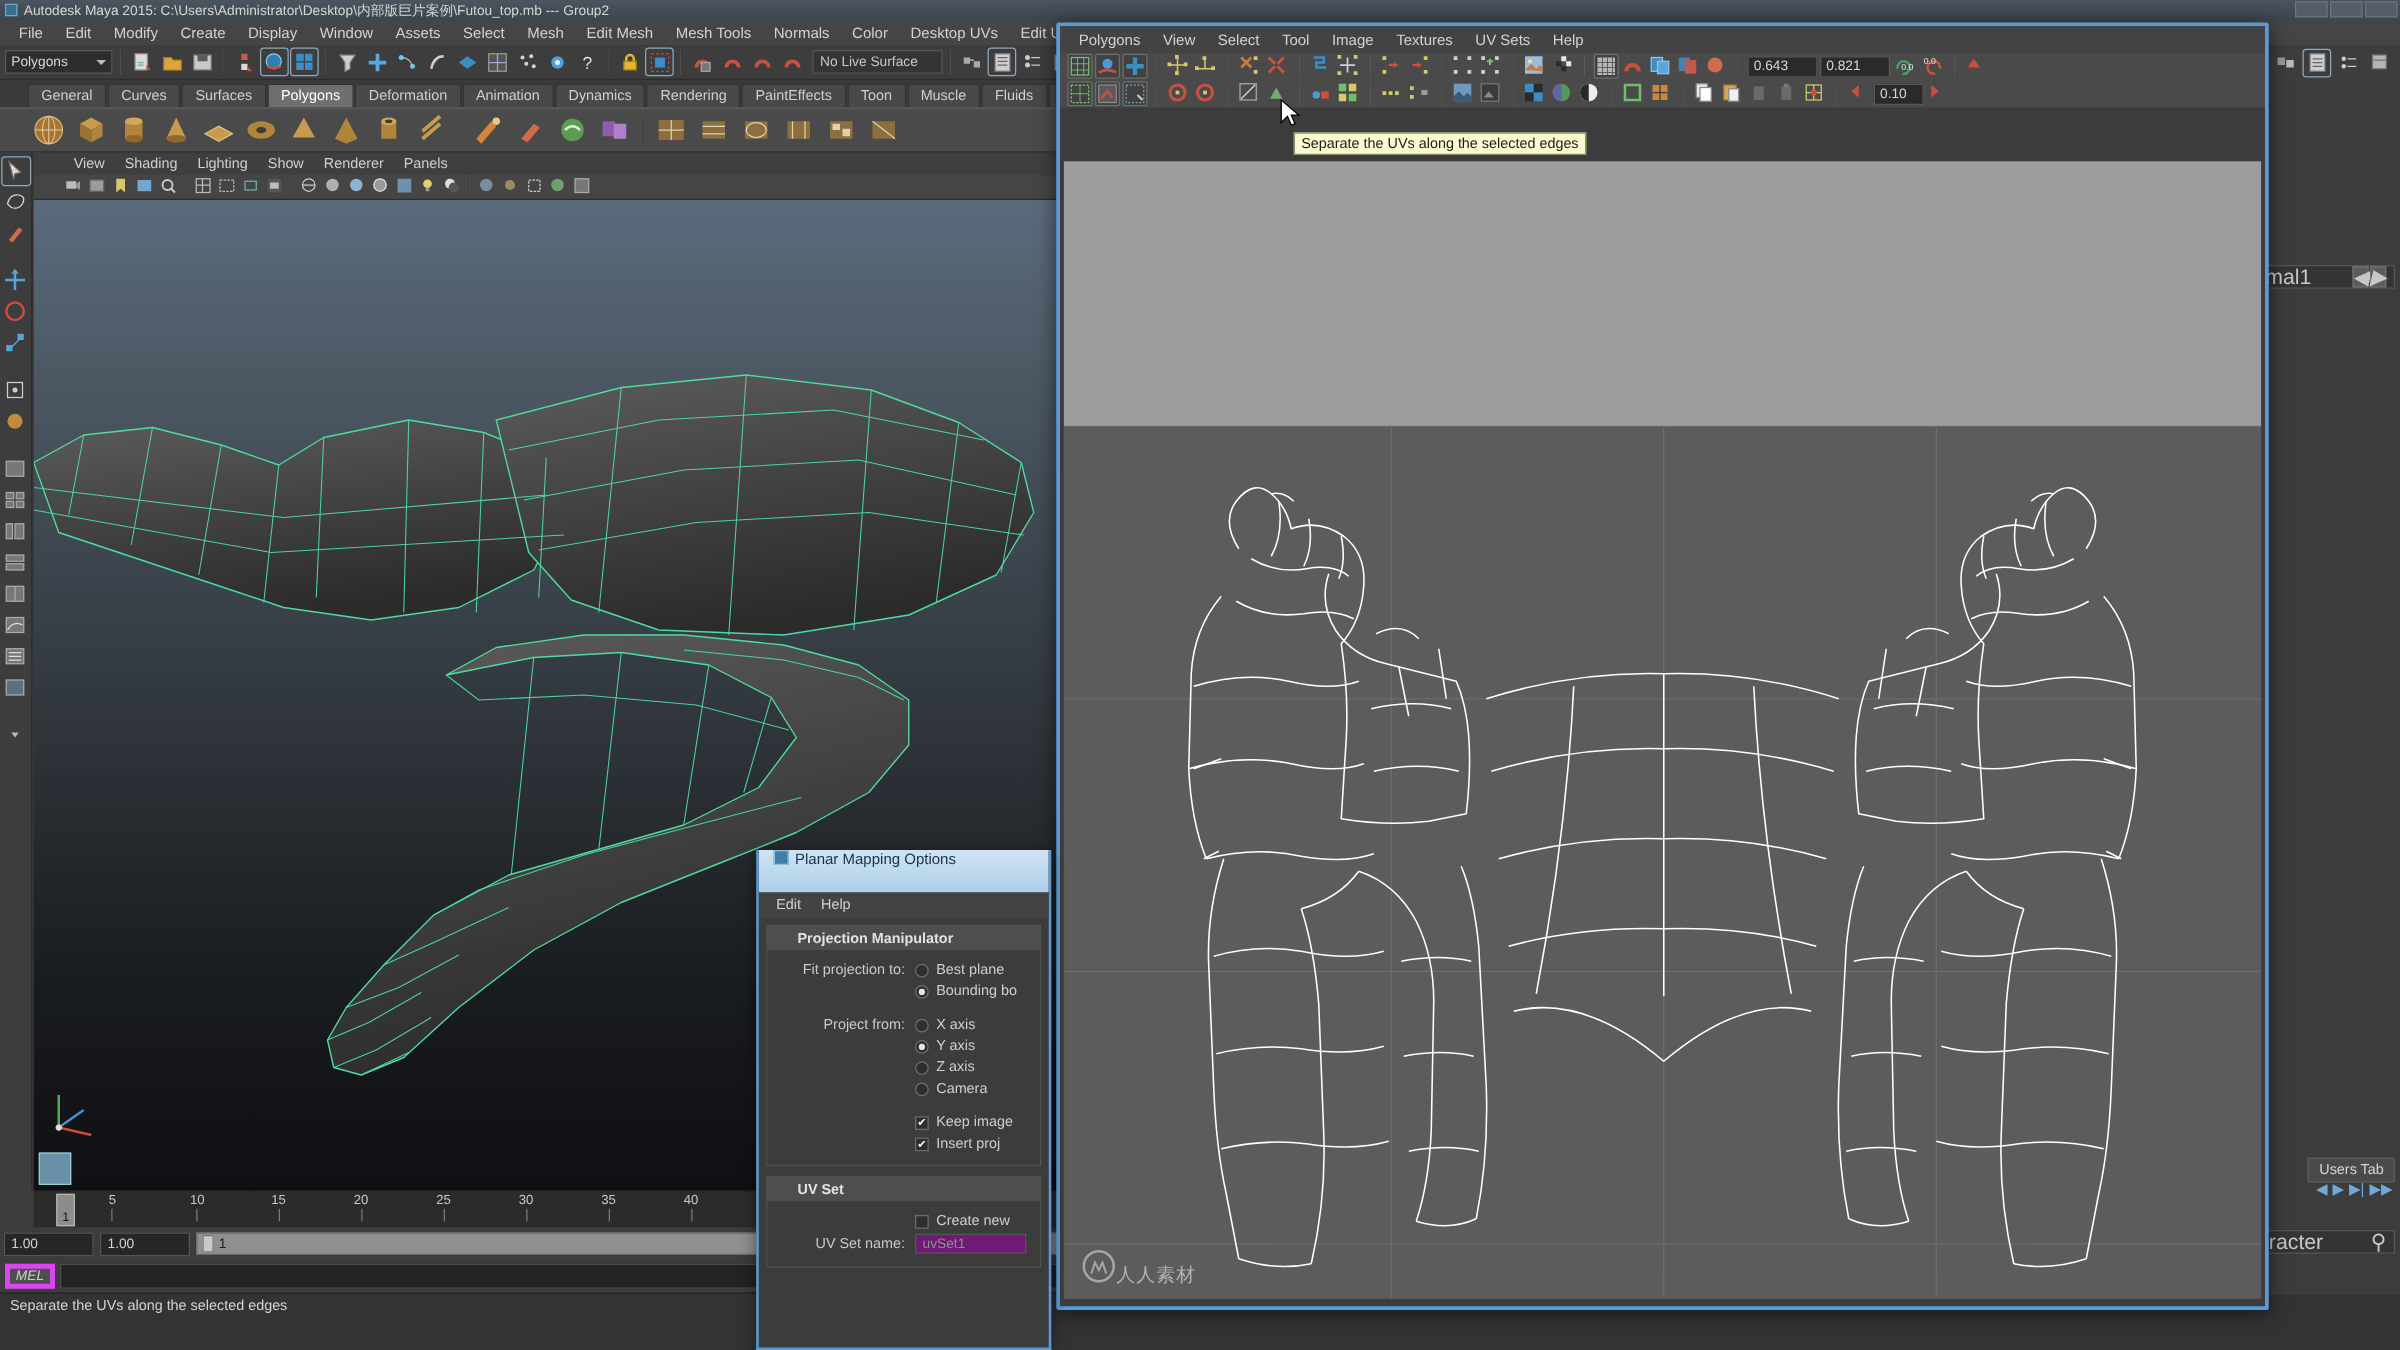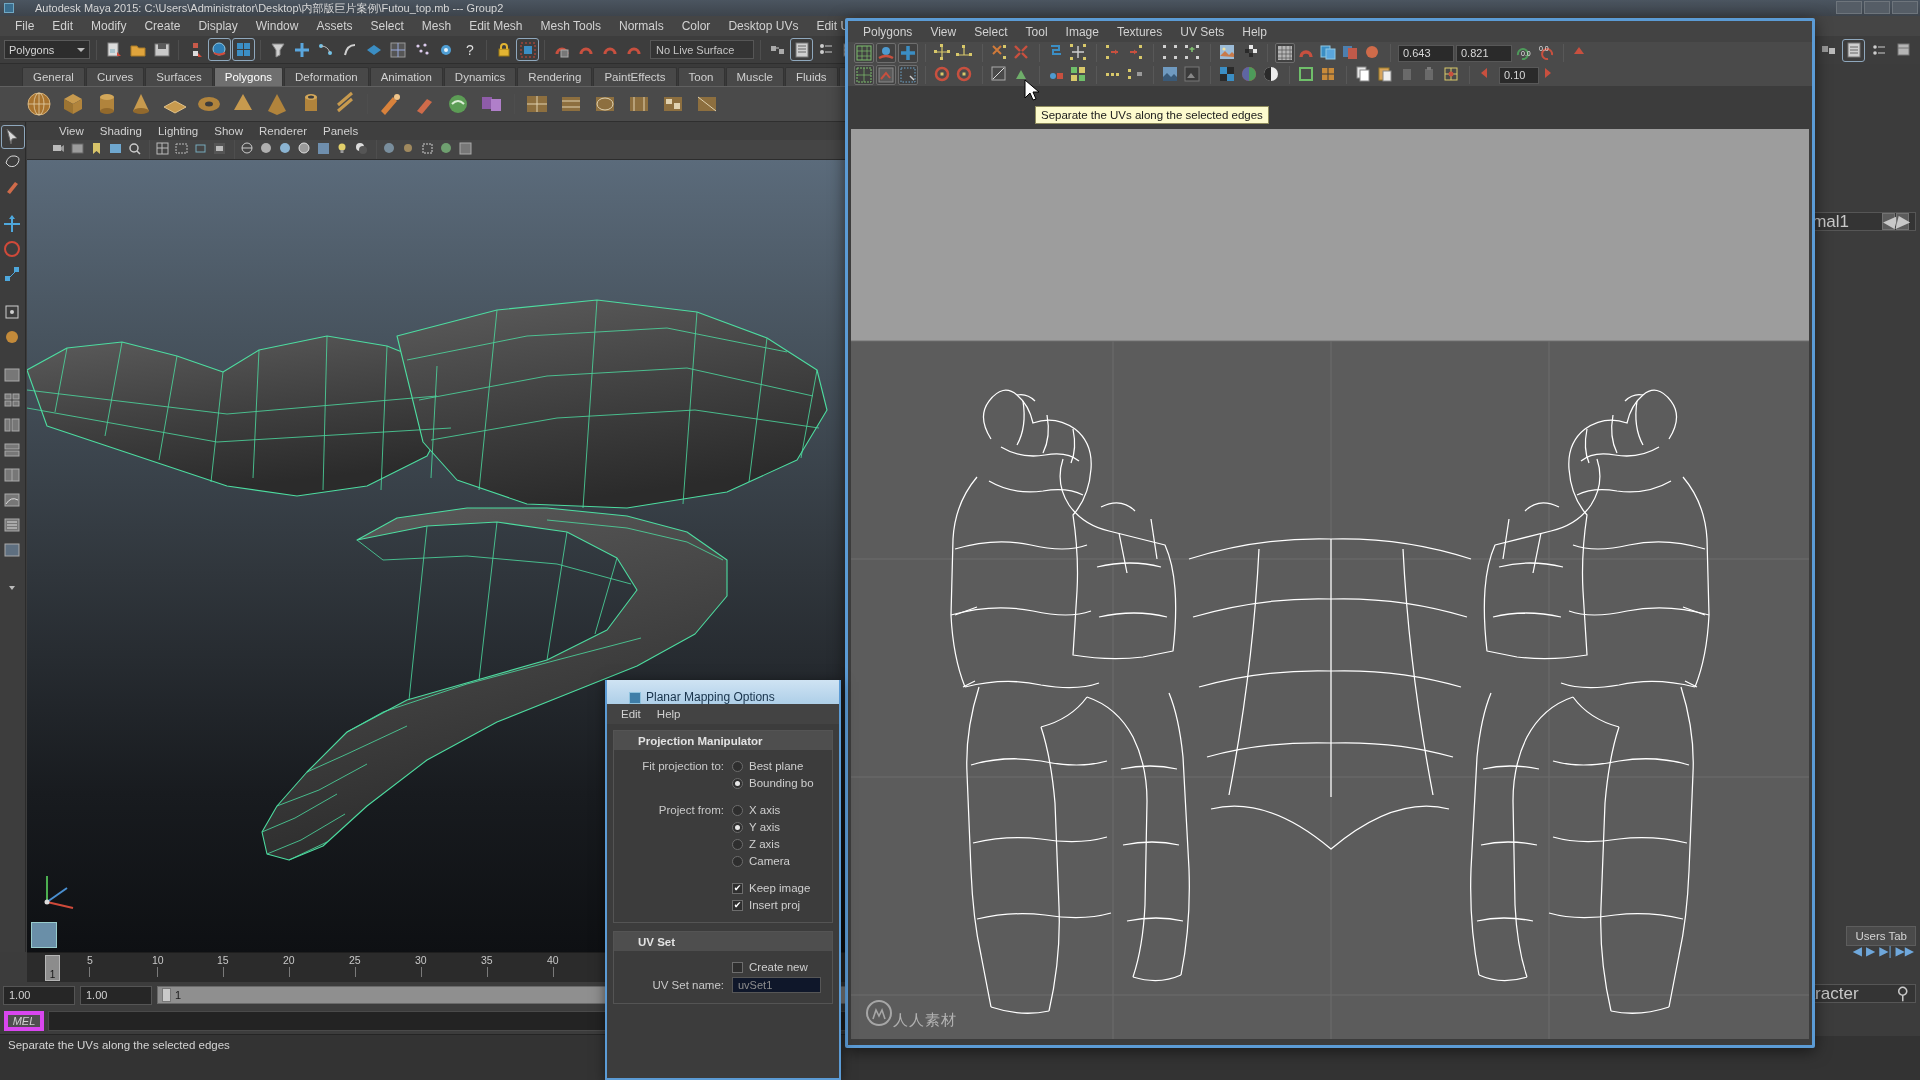--- a/index.html
+++ b/index.html
@@ -9,21 +9,21 @@
     font-size: 12px;
     color:#cdcdcd;
     -webkit-font-smoothing:antialiased;
   }
   .app { position:relative; width:1920px; height:1080px; background:#3c3c3c; }
 
   
   .maya-title {
     position:absolute; left:0; top:0; width:1920px; height:16px;
     background:linear-gradient(#4b5560,#3d444c);
-    display:flex; align-items:center; gap:21px; padding:0 4px;
+    display:flex; align-items:center; gap:5px; padding:0 4px;
     font-size:11px; color:#d6d6d6; white-space:nowrap; overflow:hidden;
   }
   .maya-title .ico { width:10px; height:10px; background:#3a6e8f; border:1px solid #70a8c4; flex:none; }
   .win-btns { position:absolute; right:2px; top:1px; display:flex; gap:2px; }
   .win-btns i { display:block; width:26px; height:13px; background:#555d66; border:1px solid #6e757c; }
 
   
   .menubar {
     position:absolute; left:0; top:16px; width:1920px; height:20px;
     background:#454545; display:flex; align-items:center;
@@ -224,22 +224,22 @@
   }
   .cursor-arrow { position:absolute; left:1022px; top:78px; z-index:41; }
 
   
   .pmwin {
     position:absolute; left:605px; top:680px; width:236px; height:400px;
     background:#3c3c3c; border:2px solid #5b9bd5; border-top:none;
     box-shadow:0 2px 12px rgba(0,0,0,.5); overflow:hidden;
   }
   .pm-title {
-    height:24px; background:linear-gradient(180deg,#cfe3f3,#aecfe8);
-    display:flex; align-items:flex-end; padding-left:22px; gap:5px;
+    height:34px; background:linear-gradient(180deg,#cfe3f3,#aecfe8);
+    display:flex; align-items:flex-start; padding-left:12px; gap:5px;
     font-size:12px; color:#17324a;
   }
   .pm-title .appico { width:12px; height:12px; background:#3f7ea8; border:1px solid #8fc2de; }
   .pm-menubar {
     height:20px; background:#434343; display:flex; align-items:center;
     padding-left:6px; font-size:11.5px; color:#d2d2d2;
   }
   .pm-menubar .mi { padding:1px 8px; }
   .pm-frame { margin:6px 6px 0; border:1px solid #545454; }
   .pm-frame-hdr {
@@ -257,21 +257,21 @@
     content:''; position:absolute; left:2px; top:2px; width:5px; height:5px;
     border-radius:50%; background:#e6e6e6;
   }
   .pm-opt { font-size:11.5px; color:#cfcfcf; white-space:nowrap; }
   .cbx {
     width:11px; height:11px; background:#2e2e2e; border:1px solid #6d6d6d;
     margin-right:6px; flex:none; display:flex; align-items:center; justify-content:center;
     font-size:9px; color:#fff; line-height:1;
   }
   .pm-textfield {
-    width:89px; height:16px; background:#0f172a; border:1px solid #565656;
+    width:89px; height:16px; background:#701a75; border:1px solid #565656;
     font-size:11px; color:#8e8e8e; display:flex; align-items:center; padding-left:5px;
   }
 </style>
 </head>
 <body>
 
 <div class="app">
 
   <div class="maya-title">
     <span class="ico"></span>

